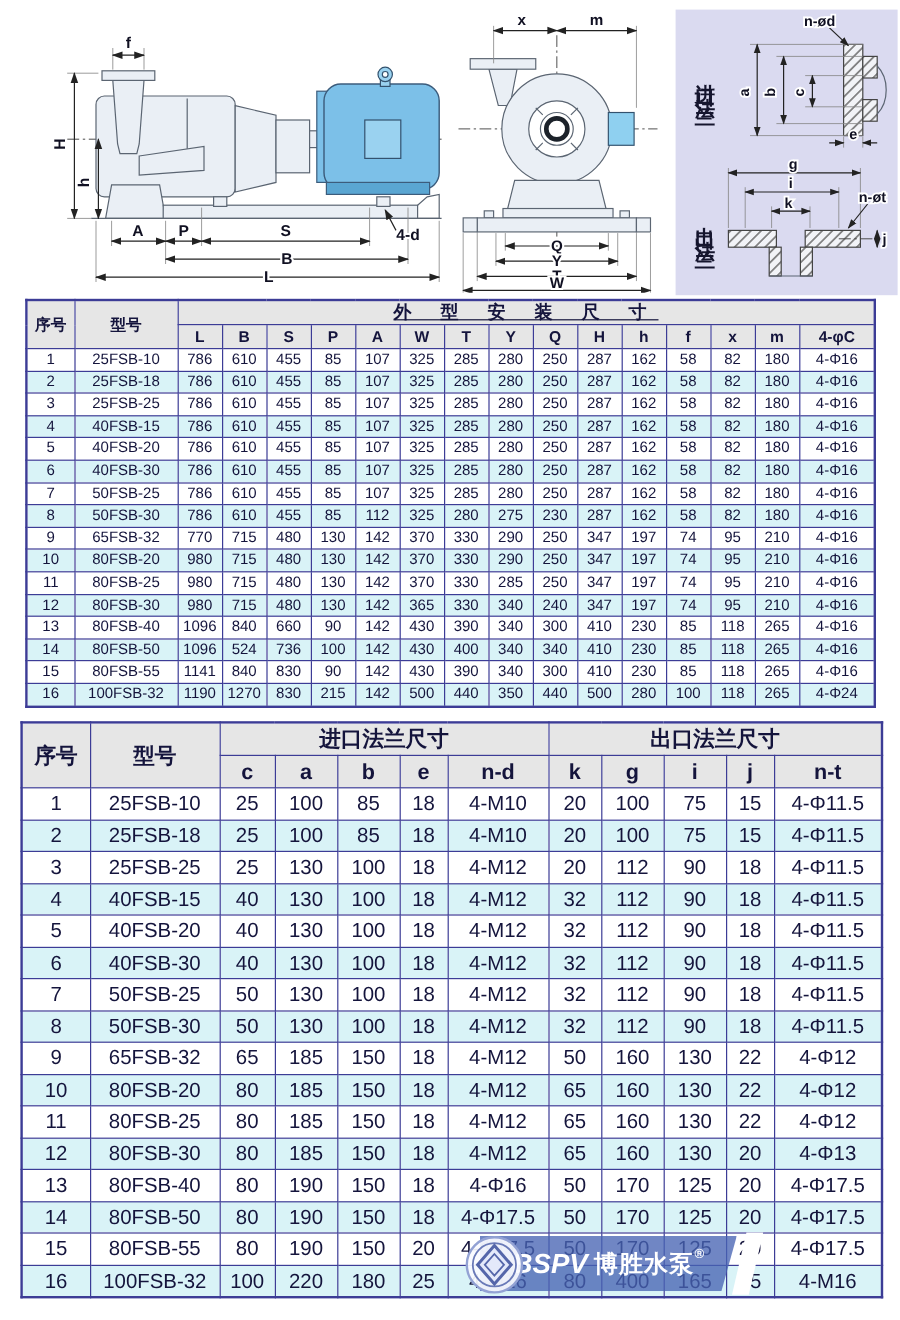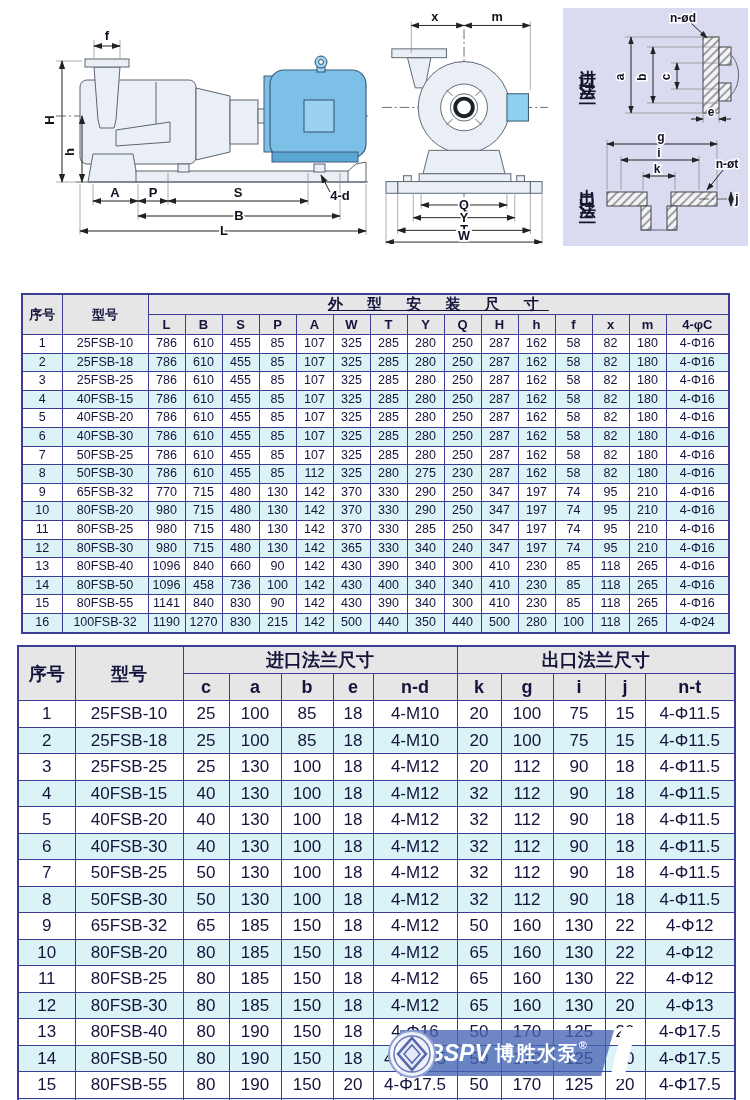--- a/index.html
+++ b/index.html
@@ -15,21 +15,21 @@
   svg .ln{stroke:#5b6572;stroke-width:1;fill:none;}
   svg .met{stroke:#5b6572;stroke-width:1;fill:#eaeff5;}
   svg .dim{stroke:#222;stroke-width:1;fill:none;}
   svg .ext{stroke:#888;stroke-width:0.7;fill:none;}
   svg .cl{stroke:#444;stroke-width:0.8;stroke-dasharray:10 3 2 3;fill:none;}
   svg .dlb{font:bold 13px "Liberation Sans",sans-serif;fill:#101022;paint-order:stroke;
     stroke:#fff;stroke-width:3.5px;text-anchor:middle;}
   svg .dlbs{font:bold 12px "Liberation Sans",sans-serif;fill:#101022;paint-order:stroke;
     stroke:#fff;stroke-width:3px;text-anchor:middle;}
   
-  table{border-collapse:collapse;table-layout:fixed;position:absolute;background:#fff;margin-top:44px;}
+  table{border-collapse:collapse;table-layout:fixed;position:absolute;background:#fff;}
   th,td{border:1px solid #3c3c96;text-align:center;padding:0;overflow:hidden;white-space:nowrap;}
   thead th{background:#e6e6e6;font-weight:bold;}
   tbody tr:nth-child(even) td{background:#d9f3f7;}
   #t1{left:21px;top:249px;width:707px;font-size:12.5px;border:2px solid #3c3c96;}
   #t1 thead th{height:19px;font-size:13px;}
   #t1 thead .grp{letter-spacing:10px;font-size:15px;text-decoration:underline;}
   #t1 tbody td{height:17.6px;line-height:17.6px;}
   #t2{left:17px;top:601px;width:717px;font-size:17px;border:2px solid #3c3c96;}
   #t2 thead th{height:26px;font-size:18px;}
   #t2 tbody td{height:25.5px;line-height:25.5px;}
@@ -546,21 +546,21 @@
         <td>230</td>
         <td>85</td>
         <td>118</td>
         <td>265</td>
         <td>4-Φ16</td>
       </tr>
       <tr>
         <td>14</td>
         <td>80FSB-50</td>
         <td>1096</td>
-        <td>458</td>
+        <td>524</td>
         <td>736</td>
         <td>100</td>
         <td>142</td>
         <td>430</td>
         <td>400</td>
         <td>340</td>
         <td>340</td>
         <td>410</td>
         <td>230</td>
         <td>85</td>

